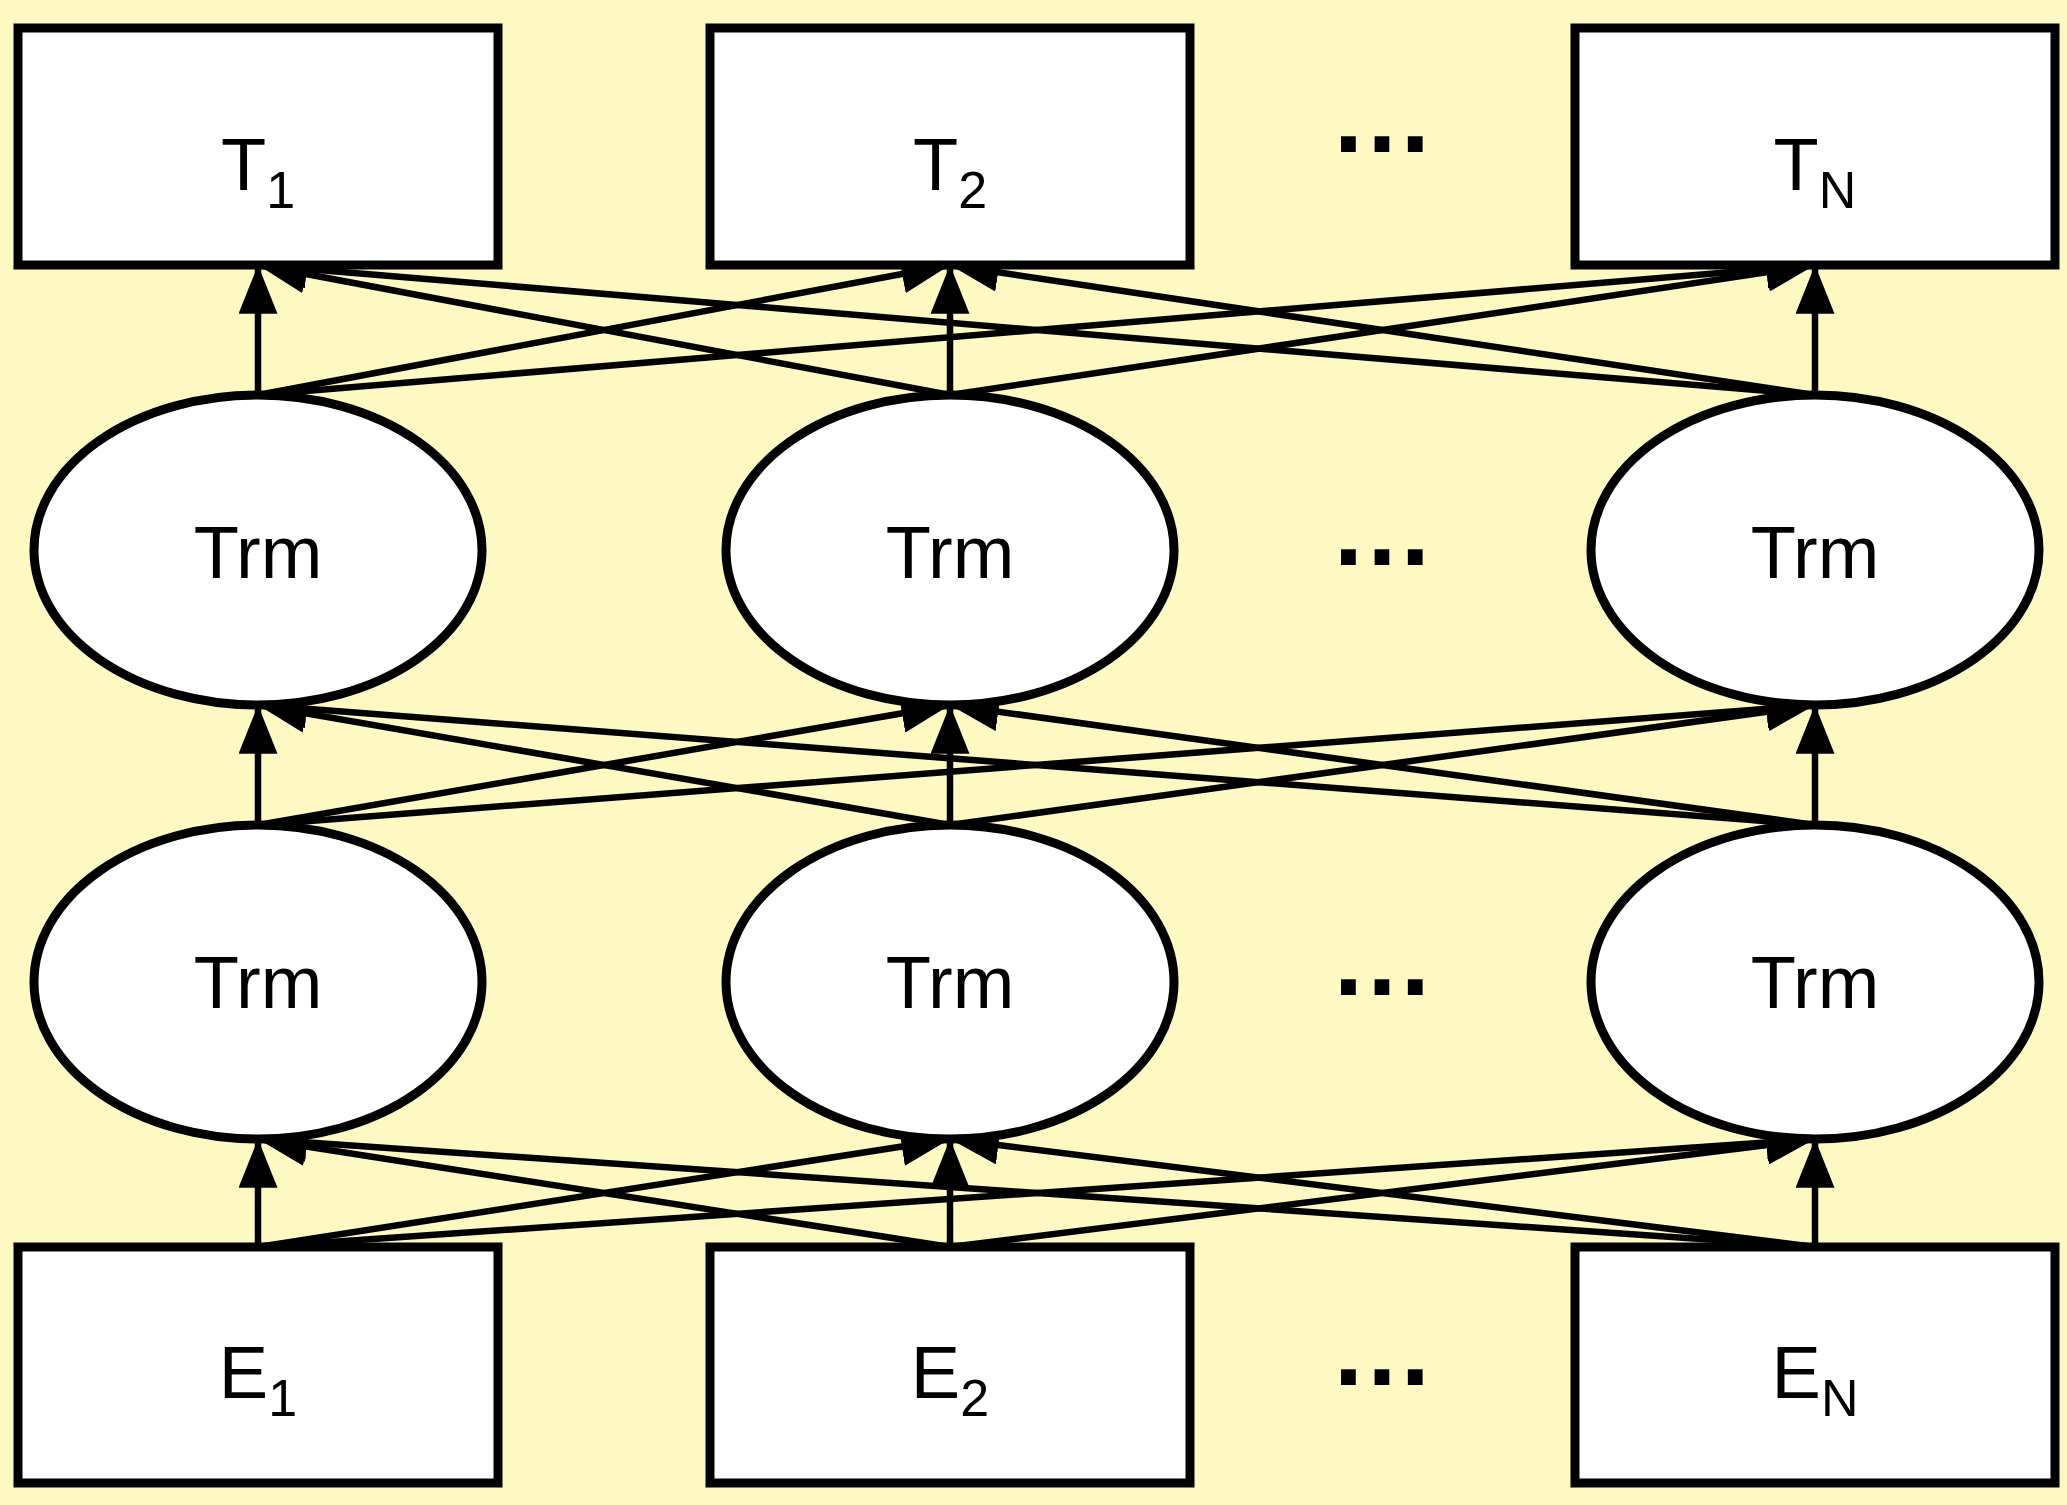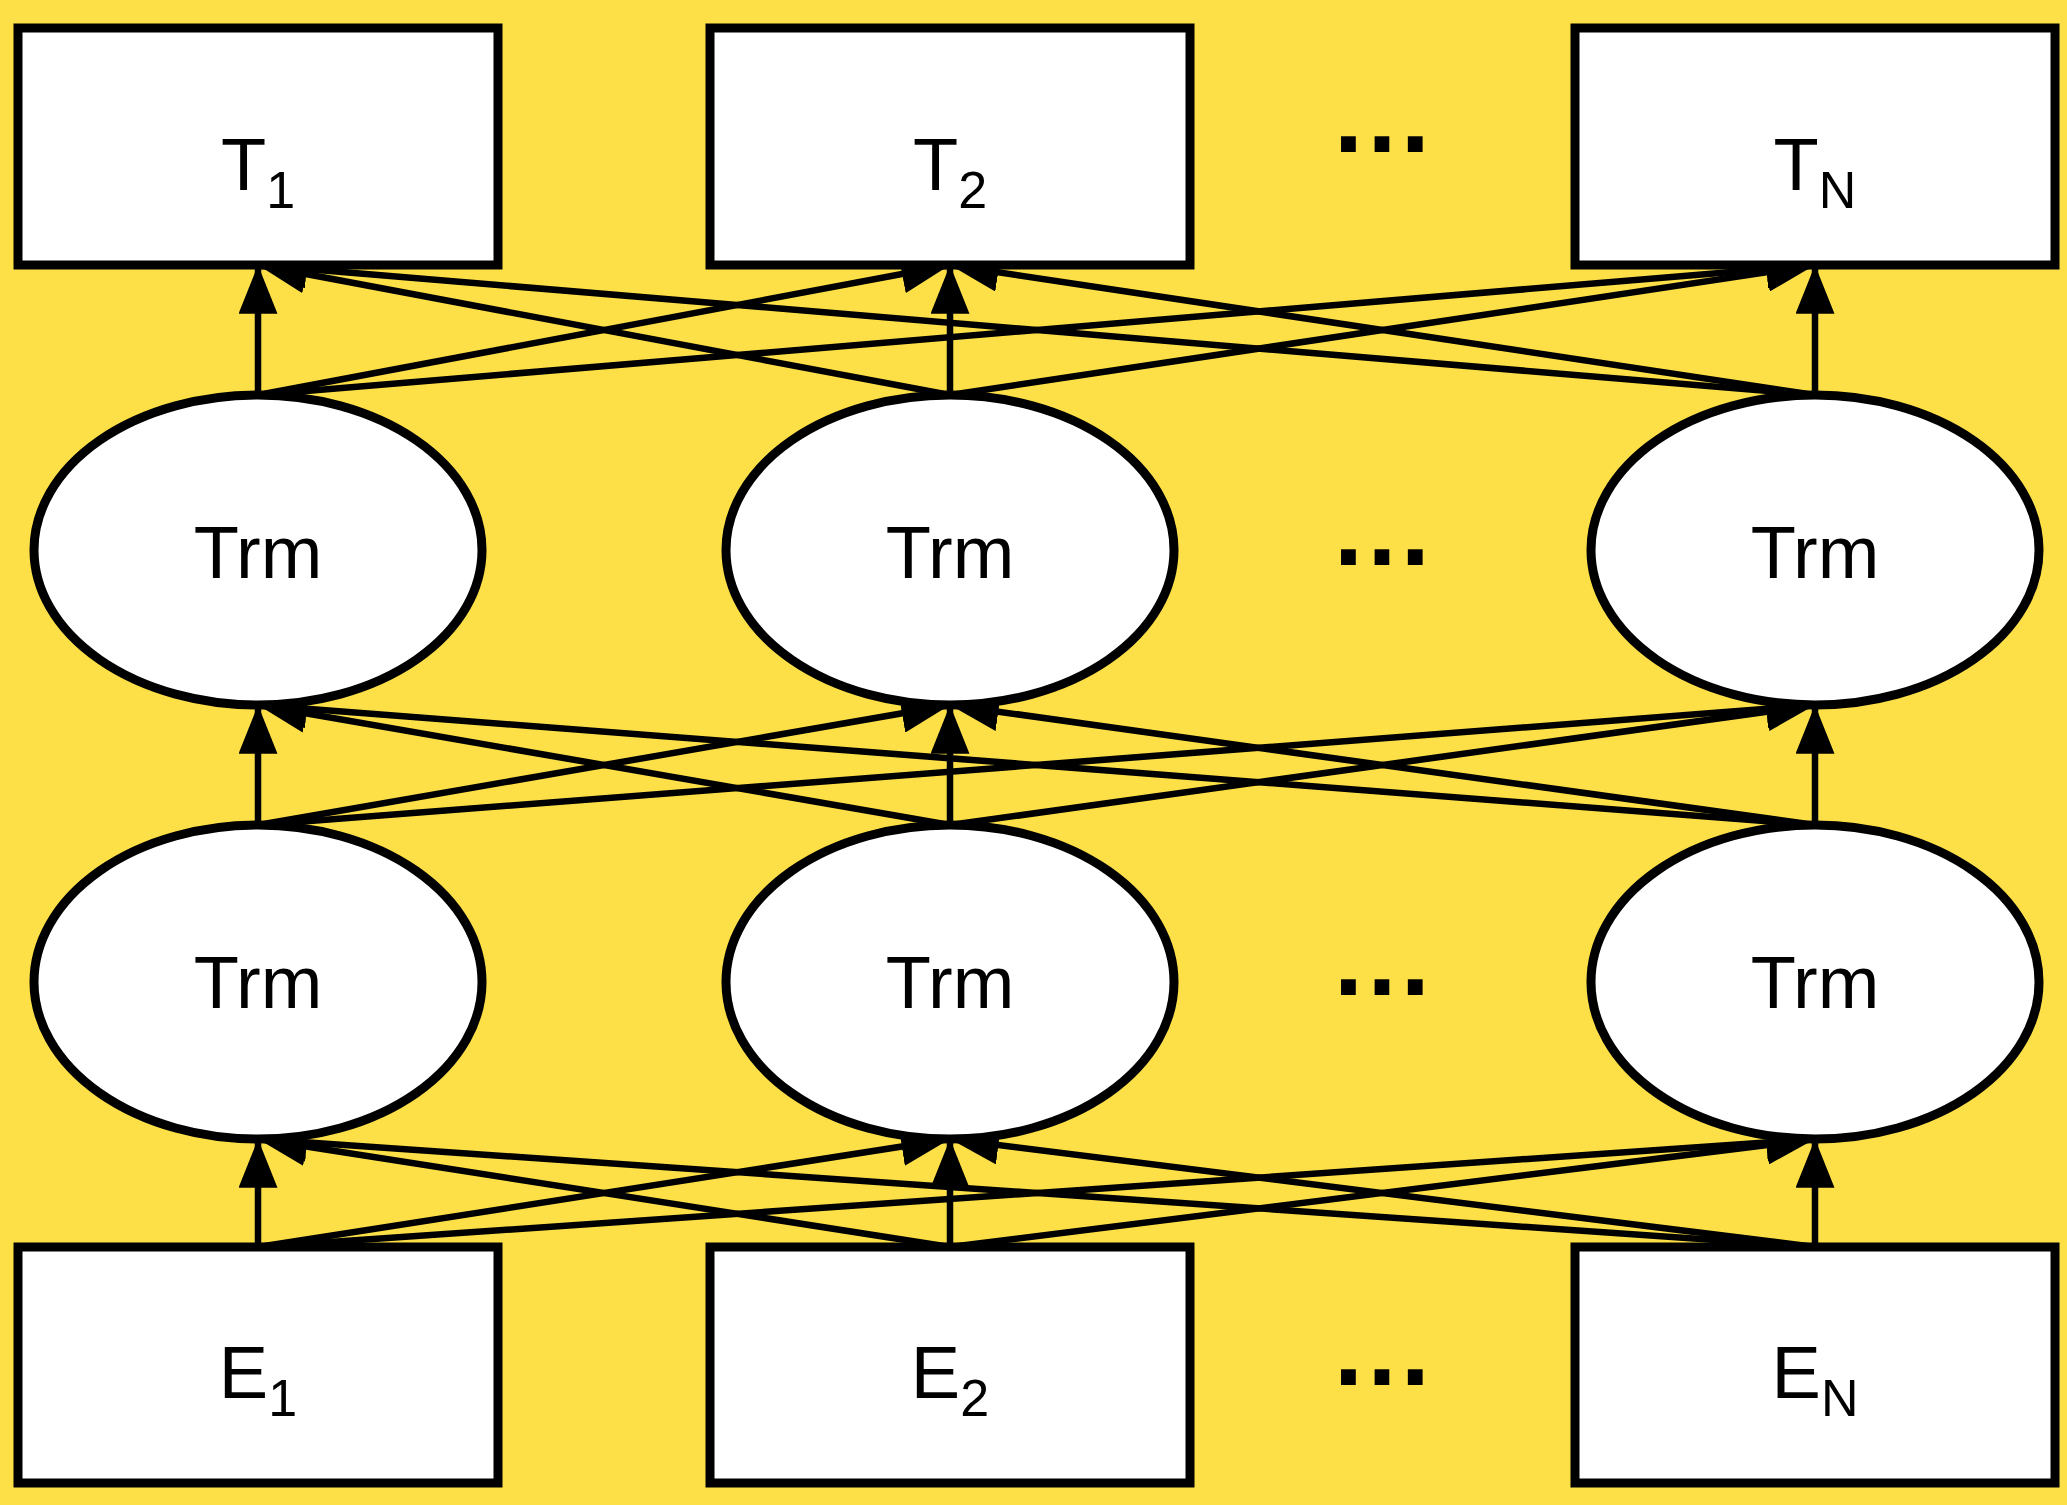--- a/index.html
+++ b/index.html
@@ -3,21 +3,21 @@
 <meta charset="utf-8">
 <style>
   html, body {
     margin: 0;
     padding: 0;
     background: #ffffff;
   }
   .figure-wrap {
     width: 2067px;
     height: 1505px;
-    background: #fde047;
+    background: #fef9c3;
     overflow: hidden;
   }
   svg {
     display: block;
     width: 2067px;
     height: 1505px;
   }
   .node-shape {
     fill: #ffffff;
     stroke: #000000;

